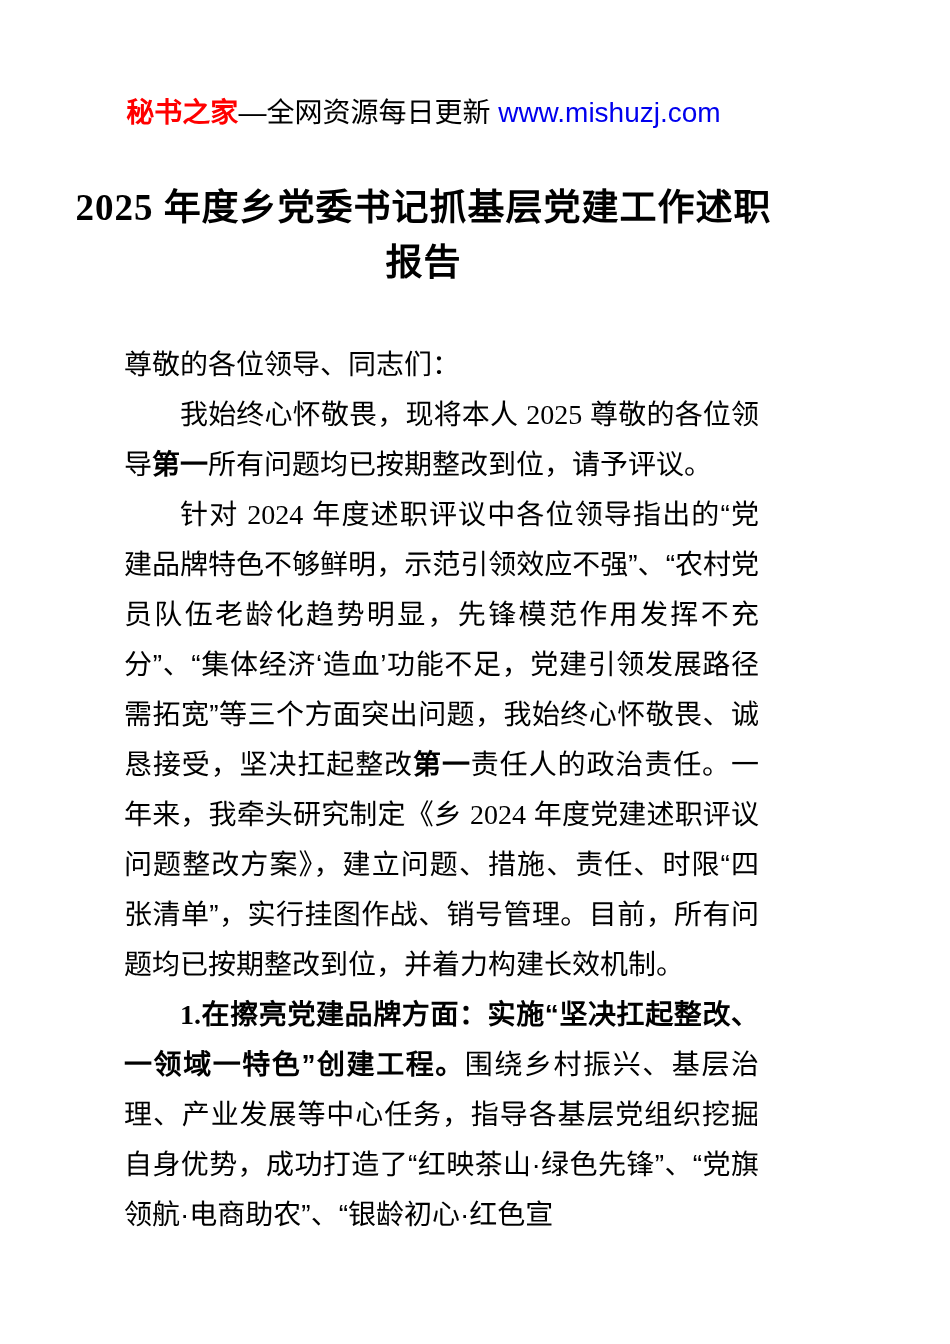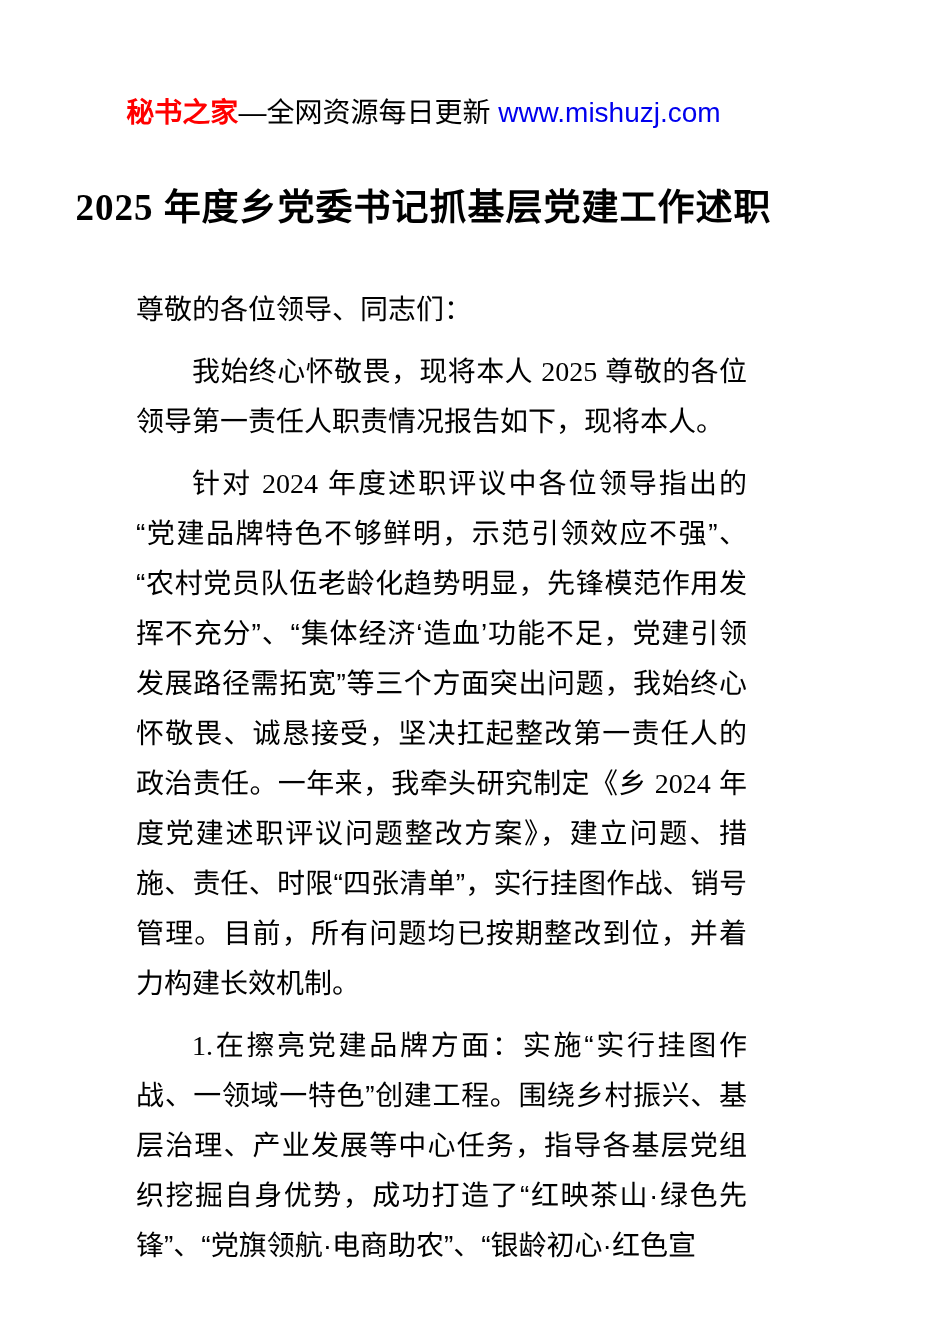--- a/index.html
+++ b/index.html
@@ -46,34 +46,35 @@
     letter-spacing: 1px;
   }
   .doc-title .title-line { display: block; }
   .doc-body {
     margin: 50px 88px 0 124px;
     font-size: 28px;
     line-height: 50px;
     text-align: justify;
     text-justify: inter-ideograph;
   }
-  .para { margin: 12px; }
+  .para { margin: 0; }
   .para.indent { text-indent: 2em; }
-  .bold { font-weight: 400; }
+  .bold { font-weight: 700; }
   .latin-serif { font-family: "Liberation Serif", "DejaVu Serif", serif; }
 </style>
 </head>
 <body>
 
 <div class="page">
   <header class="doc-header"><span class="brand">秘书之家</span><span class="tagline">—全网资源每日更新 </span><span class="url">www.mishuzj.com</span></header>
 
   <h1 class="doc-title">
     <span class="title-line"><span class="latin-serif">2025 </span><span>年度乡党委书记抓基层党建工作述职</span></span>
+    <span class="title-line"><span>报告</span></span>
   </h1>
 
   <main class="doc-body">
       <p class="para"><span>尊敬的各位领导、同志们：</span></p>
-      <p class="para indent"><span>我始终心怀敬畏，现将本人 </span><span class="latin-serif">2025</span><span> 尊敬的各位领导</span><span class="bold">第一</span><span>责任人职责情况报告如下，现将本人。</span></p>
+      <p class="para indent"><span>我始终心怀敬畏，现将本人 </span><span class="latin-serif">2025</span><span> 尊敬的各位领导</span><span class="bold">第一</span><span>所有问题均已按期整改到位，请予评议。</span></p>
       <p class="para indent"><span>针对 </span><span class="latin-serif">2024</span><span> 年度述职评议中各位领导指出的“党建品牌特色不够鲜明，示范引领效应不强”、“农村党员队伍老龄化趋势明显，先锋模范作用发挥不充分”、“集体经济‘造血’功能不足，党建引领发展路径需拓宽”等三个方面突出问题，我始终心怀敬畏、诚恳接受，坚决扛起整改</span><span class="bold">第一</span><span>责任人的政治责任。一年来，我牵头研究制定《乡 </span><span class="latin-serif">2024</span><span> 年度党建述职评议问题整改方案》，建立问题、措施、责任、时限“四张清单”，实行挂图作战、销号管理。目前，所有问题均已按期整改到位，并着力构建长效机制。</span></p>
-      <p class="para indent"><span class="bold latin-serif">1.</span><span class="bold">在擦亮党建品牌方面：实施“实行挂图作战、一领域一特色”创建工程。</span><span>围绕乡村振兴、基层治理、产业发展等中心任务，指导各基层党组织挖掘自身优势，成功打造了“红映茶山·绿色先锋”、“党旗领航·电商助农”、“银龄初心·红色宣</span></p>
+      <p class="para indent"><span class="bold latin-serif">1.</span><span class="bold">在擦亮党建品牌方面：实施“坚决扛起整改、一领域一特色”创建工程。</span><span>围绕乡村振兴、基层治理、产业发展等中心任务，指导各基层党组织挖掘自身优势，成功打造了“红映茶山·绿色先锋”、“党旗领航·电商助农”、“银龄初心·红色宣</span></p>
     </main>
 </div>
 
 </body></html>

